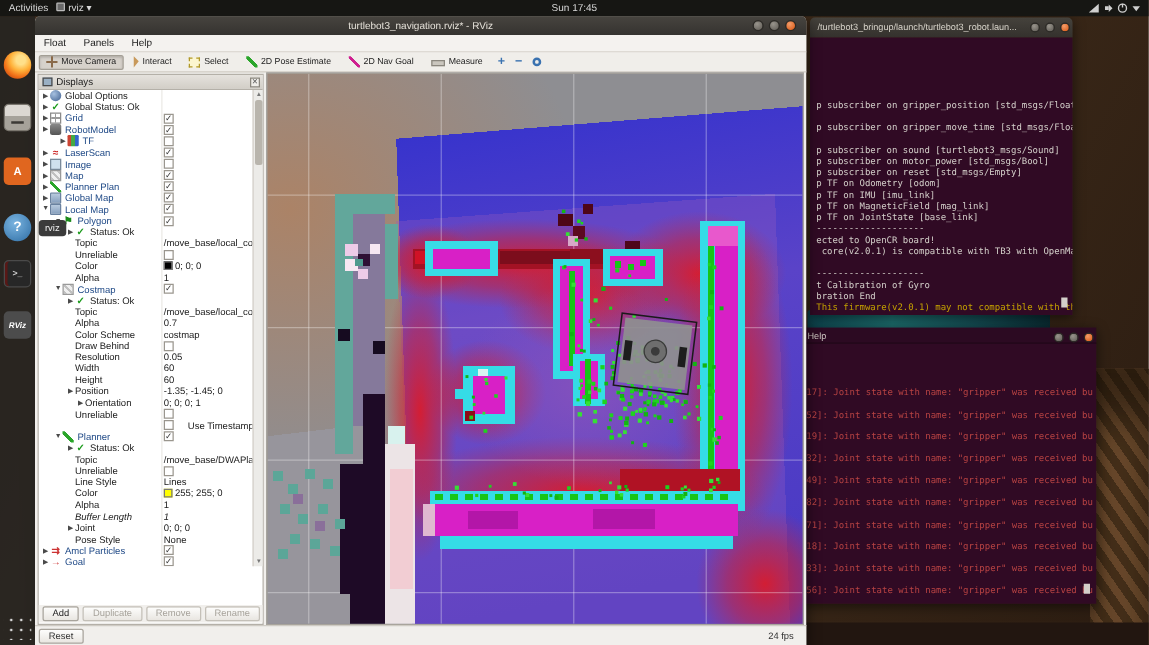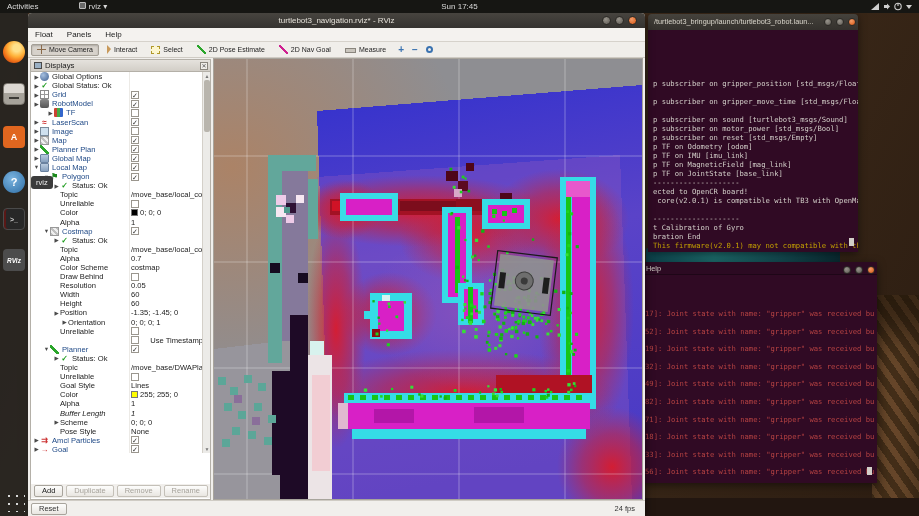--- a/index.html
+++ b/index.html
@@ -13,21 +13,21 @@
              background:linear-gradient(90deg,#0e4650,#1d6d6d 35%,#144b52 70%,#0a2b32); border-radius:2px; }
   .wp-roof { left:872px; top:295px; width:47px; height:221px;
              background:repeating-linear-gradient(55deg,#6b4a2c 0 6px,#46301a 6px 13px);
              box-shadow:inset 0 40px 30px rgba(20,12,6,.55); }
   .wp-bottom { left:640px; top:498px; width:279px; height:18px; background:#221610; }
 
   
   .topbar { left:0; top:0; width:919px; height:13px; background:#161613; color:#d9d9d9;
             font-size:8px; display:flex; align-items:center; z-index:60; }
   .tb-activities { margin-left:7px; }
-  .tb-app { margin-left:40px; display:flex; align-items:flex-start; gap:3px; }
+  .tb-app { margin-left:6px; display:flex; align-items:flex-start; gap:3px; }
   .tb-appicon { width:7px; height:7px; border:1px solid #bbb; border-radius:1px; background:#6a6a6a; }
   .tb-clock { position:absolute; left:0; right:0; text-align:center; }
   .tb-tray { position:absolute; right:6px; top:2px; }
 
   
   .dock { left:0; top:13px; width:28px; height:503px; background:rgba(38,36,33,.92); z-index:55; }
   .dock-icon { position:absolute; left:3px; width:22px; height:22px; border-radius:4px;
                display:flex; align-items:center; justify-content:center;
                font-size:10px; font-weight:bold; color:#fff; }
   .di-firefox { background:radial-gradient(circle at 62% 32%,#ffe08a 0 18%,#ffb23a 42%,#f07018 66%,#c24a12 85%,#933); border-radius:50%; }
@@ -454,21 +454,21 @@
             <span>/move_base/DWAPla...</span>
           </span>
         </div>
         <div class="trow" style="padding-left: 22px;">
           <span class="arr"></span>
           <span class="lbl">Unreliable</span>
           <span class="cbx"></span>
         </div>
         <div class="trow" style="padding-left: 22px;">
           <span class="arr"></span>
-          <span class="lbl">Goal Style</span>
+          <span class="lbl">Line Style</span>
           <span class="val">
             <span>Lines</span>
           </span>
         </div>
         <div class="trow" style="padding-left: 22px;">
           <span class="arr"></span>
           <span class="lbl">Color</span>
           <span class="val">
             <span class="swatch" style="background: rgb(255, 255, 0);"></span>
             <span>255; 255; 0</span>
@@ -483,21 +483,21 @@
         </div>
         <div class="trow" style="padding-left: 22px; font-style: italic;">
           <span class="arr"></span>
           <span class="lbl">Buffer Length</span>
           <span class="val">
             <span>1</span>
           </span>
         </div>
         <div class="trow" style="padding-left: 22px;">
           <span class="arr">▶</span>
-          <span class="lbl">Scheme</span>
+          <span class="lbl">Joint</span>
           <span class="val">
             <span>0; 0; 0</span>
           </span>
         </div>
         <div class="trow" style="padding-left: 22px;">
           <span class="arr"></span>
           <span class="lbl">Pose Style</span>
           <span class="val">
             <span>None</span>
           </span>

